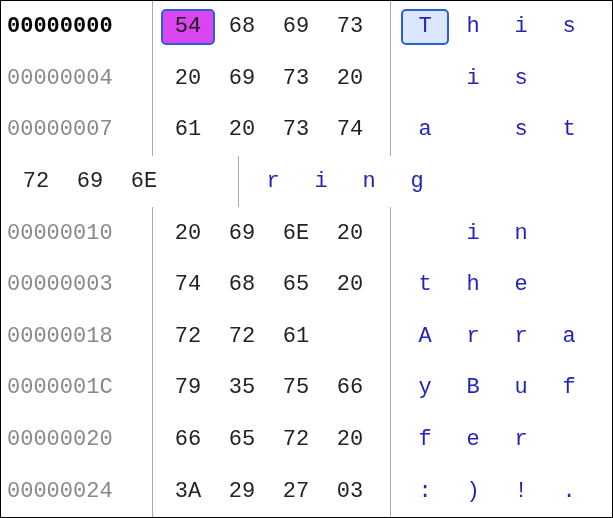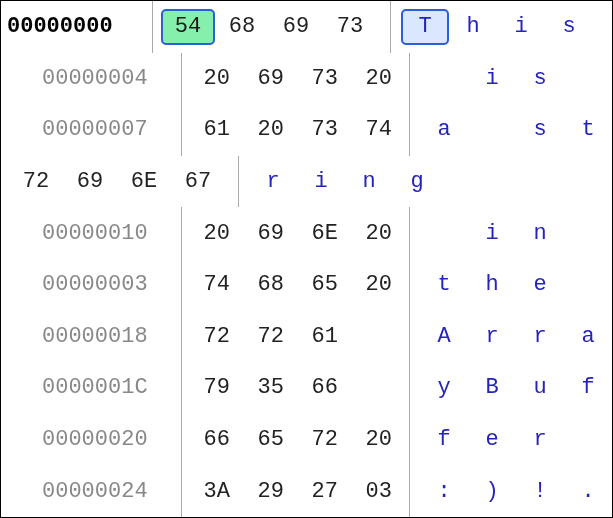--- a/index.html
+++ b/index.html
@@ -30,42 +30,41 @@
     display: flex;
     align-items: center;
     height: 100%;
   }
   .offset-col.current {
     color: #000;
     font-weight: 700;
   }
   .offset-col.dim {
     color: #888;
-    margin-left: 35px;
   }
   .hex-col {
     width: 238px;
     display: flex;
     align-items: center;
     height: 100%;
     border-right: 1px solid #aaa;
     padding-left: 8px;
   }
   .hex-cell {
     width: 54px;
     display: inline-flex;
     align-items: center;
     justify-content: center;
     color: #222;
     height: 36px;
     border-radius: 5px;
     border: 2px solid transparent;
   }
   .hex-cell.selected {
-    background: #86efac;
+    background: #d946ef;
     border: 2px solid #2b5fd9;
     color: #1a1a1a;
   }
   .ascii-col {
     flex: 1;
     display: flex;
     align-items: center;
     height: 100%;
     padding-left: 10px;
   }
@@ -134,21 +133,20 @@
         <span class="ascii-cell space"> </span>
         <span class="ascii-cell">s</span>
         <span class="ascii-cell">t</span>
       </div>
     </div>
     <div class="row">
       <div class="hex-col">
         <span class="hex-cell">72</span>
         <span class="hex-cell">69</span>
         <span class="hex-cell">6E</span>
-        <span class="hex-cell">67</span>
       </div>
       <div class="ascii-col">
         <span class="ascii-cell">r</span>
         <span class="ascii-cell">i</span>
         <span class="ascii-cell">n</span>
         <span class="ascii-cell">g</span>
       </div>
     </div>
     <div class="row">
       <div class="offset-col dim">00000010</div>
@@ -192,20 +190,21 @@
         <span class="ascii-cell">r</span>
         <span class="ascii-cell">r</span>
         <span class="ascii-cell">a</span>
       </div>
     </div>
     <div class="row">
       <div class="offset-col dim">0000001C</div>
       <div class="hex-col">
         <span class="hex-cell">79</span>
         <span class="hex-cell">35</span>
+        <span class="hex-cell">75</span>
         <span class="hex-cell">66</span>
       </div>
       <div class="ascii-col">
         <span class="ascii-cell">y</span>
         <span class="ascii-cell">B</span>
         <span class="ascii-cell">u</span>
         <span class="ascii-cell">f</span>
       </div>
     </div>
     <div class="row">

